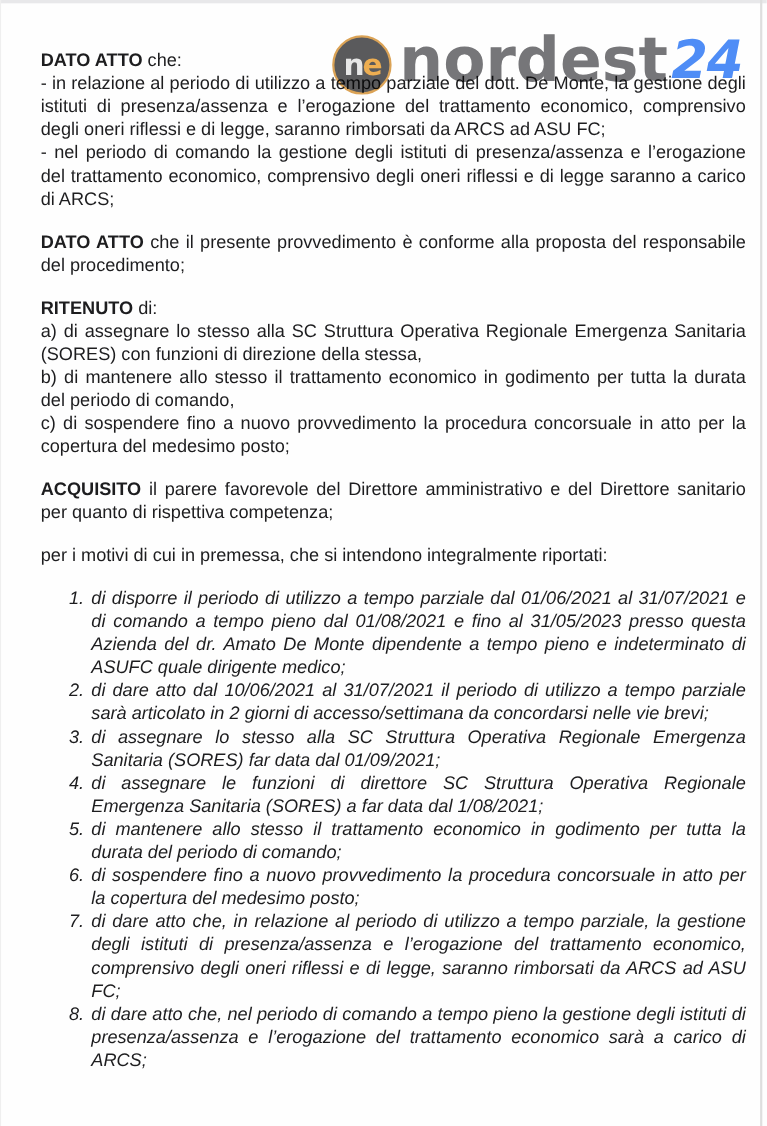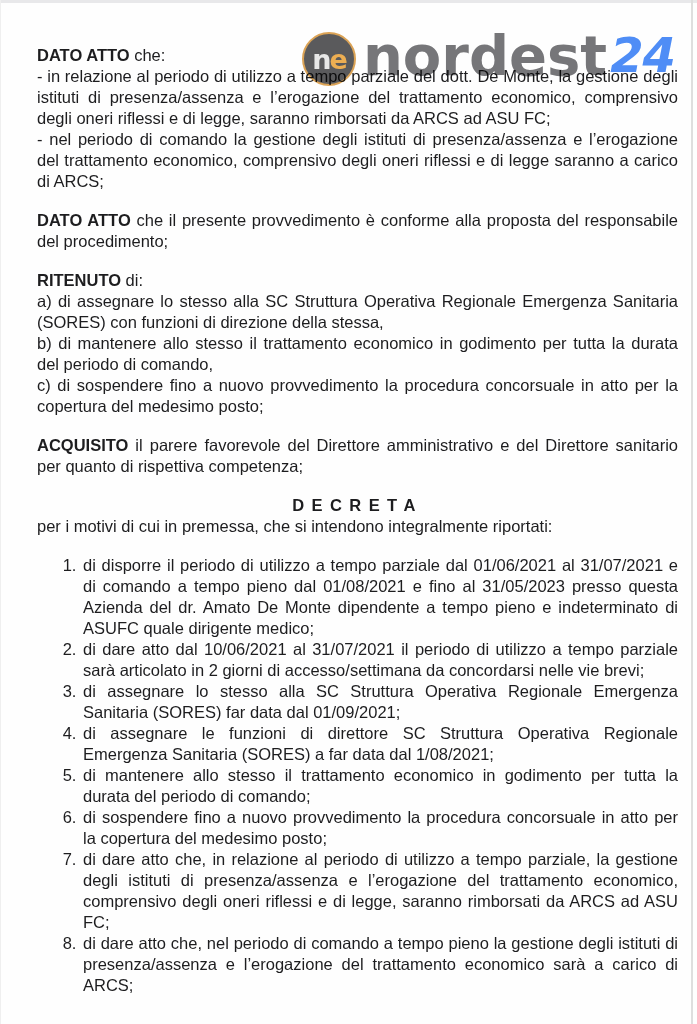--- a/index.html
+++ b/index.html
@@ -48,21 +48,21 @@
     text-align: center;
     font-weight: bold;
     letter-spacing: 0.45em;
     margin: 20px 0 22px 0;
   }
   ol.decree {
     margin: 0;
     padding-left: 44px;
     list-style: decimal;
   }
-  ol.decree li { padding-left: 2px; }
+  ol.decree li { padding-left: 2px; font-style: italic; }
   
   .footer {
     position: absolute;
     left: 28px;
     right: 29px;
     top: 977px;
     display: flex;
     justify-content: space-between;
     font-family: "Liberation Serif", serif;
     font-size: 15.5px;
@@ -152,21 +152,20 @@
       <p><span class="lead">RITENUTO</span><span> di:</span></p>
       <p>a) di assegnare lo stesso alla SC Struttura Operativa Regionale Emergenza Sanitaria (SORES) con funzioni di direzione della stessa,</p>
       <p>b) di mantenere allo stesso il trattamento economico in godimento per tutta la durata del periodo di comando,</p>
       <p>c) di sospendere fino a nuovo provvedimento la procedura concorsuale in atto per la copertura del medesimo posto;</p>
     </div>
 
     <div class="block">
       <p><span class="lead">ACQUISITO</span><span> il parere favorevole del Direttore amministrativo e del Direttore sanitario per quanto di rispettiva competenza;</span></p>
     </div>
 
-    <p class="decreta">DECRETA</p>
 
     <div class="block">
       <p>per i motivi di cui in premessa, che si intendono integralmente riportati:</p>
     </div>
 
     <ol class="decree">
       <li>di disporre il periodo di utilizzo a tempo parziale dal 01/06/2021 al 31/07/2021 e di comando a tempo pieno dal 01/08/2021 e fino al 31/05/2023 presso questa Azienda del dr. Amato De Monte dipendente a tempo pieno e indeterminato di ASUFC quale dirigente medico;</li>
       <li>di dare atto dal 10/06/2021 al 31/07/2021 il periodo di utilizzo a tempo parziale sarà articolato in 2 giorni di accesso/settimana da concordarsi nelle vie brevi;</li>
       <li>di assegnare lo stesso alla SC Struttura Operativa Regionale Emergenza Sanitaria (SORES) far data dal 01/09/2021;</li>
       <li>di assegnare le funzioni di direttore SC Struttura Operativa Regionale Emergenza Sanitaria (SORES) a far data dal 1/08/2021;</li>

